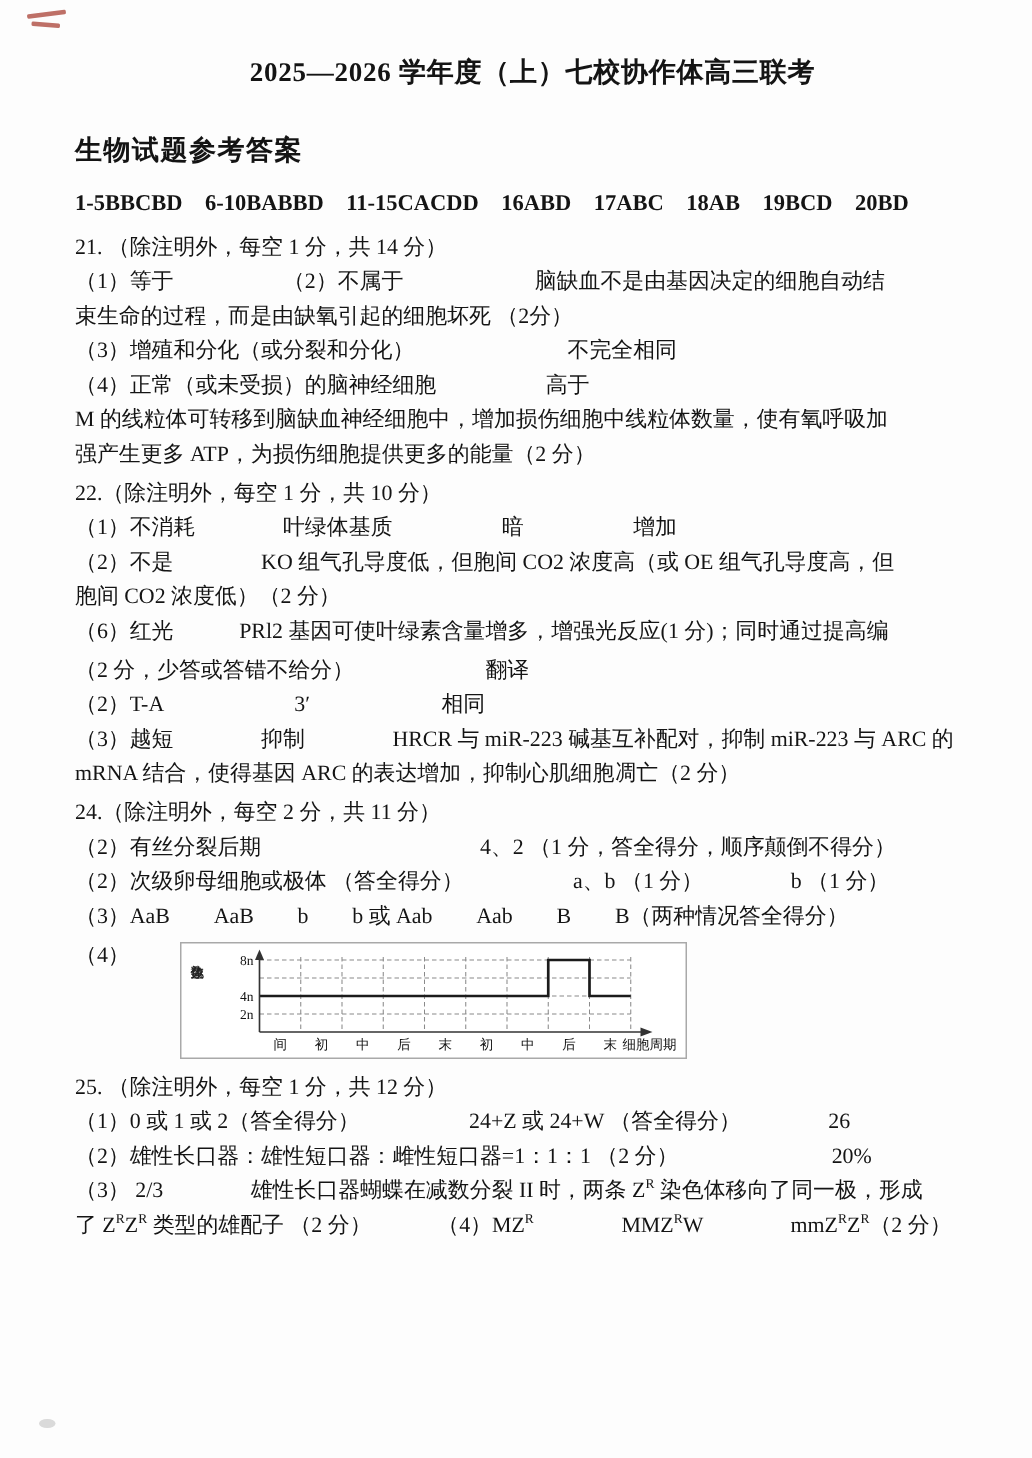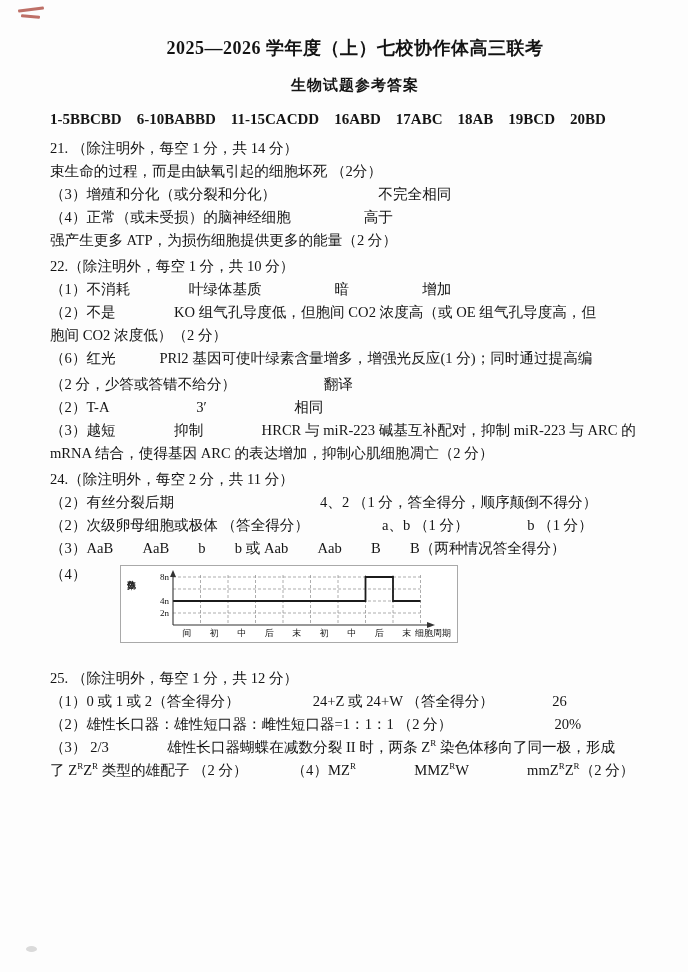--- a/index.html
+++ b/index.html
@@ -4,25 +4,25 @@
 <style>
   *{box-sizing:border-box}
   html,body{margin:0;padding:0}
   body{
     width:688px;height:972px;position:relative;overflow:hidden;
     background:#fdfdfd;color:#141414;
     font-family:"Liberation Serif","DejaVu Serif",serif;
   }
   .page{padding:28px 28px 0 50px;position:relative}
   .title{font-size:18px;font-weight:700;text-align:center;margin:8px 0 0;letter-spacing:.5px}
-  .subtitle{font-size:15px;font-weight:700;text-align:center;margin:16px 0 12px;letter-spacing:1px}
+  .subtitle{font-size:18px;font-weight:700;margin:28px 0 12px;letter-spacing:1px}
   .ansline{font-size:15px;font-weight:700;line-height:24px;margin:6px 0 6px;white-space:pre-wrap}
   .line{font-size:14.6px;line-height:23px;white-space:pre-wrap}
   section{margin-top:3px}
-  section.q25{margin-top:24px}
+  section.q25{margin-top:8px}
   sup{font-size:9px;line-height:0}
   .chart-row{display:flex;align-items:flex-start;gap:8px;margin:3px 0 8px}
   .chart-row .line{flex:0 0 auto}
   figure.chart{margin:2px 0 0 26px;border:1px solid #a9a9a9;background:#fff;
     padding:3px 4px 1px 3px;display:flex;align-items:flex-start;width:fit-content}
   .ylab{writing-mode:vertical-rl;text-orientation:upright;font-size:9px;line-height:11px;
     margin:4px 1px 0 1px;color:#222}
   .tick{font-size:9px;fill:#111;font-family:"Liberation Serif","DejaVu Serif",serif}
   .dash{stroke:#8a8a8a;stroke-width:.7;stroke-dasharray:3 2}
   .axis{stroke:#333;stroke-width:1.1}
@@ -45,23 +45,25 @@
       <i></i>
     </div>
 
   <h1 class="title">2025—2026 学年度（上）七校协作体高三联考</h1>
   <h2 class="subtitle">生物试题参考答案</h2>
 
   <div class="ansline">1-5BBCBD　6-10BABBD　11-15CACDD　16ABD　17ABC　18AB　19BCD　20BD</div>
 
   <section class="q21">
     <div class="line">21. （除注明外，每空 1 分，共 14 分）</div>
+    <div class="line">（1）等于　　　　　（2）不属于　　　　　　脑缺血不是由基因决定的细胞自动结</div>
     <div class="line">束生命的过程，而是由缺氧引起的细胞坏死 （2分）</div>
     <div class="line">（3）增殖和分化（或分裂和分化）　　　　　　　不完全相同</div>
     <div class="line">（4）正常（或未受损）的脑神经细胞　　　　　高于</div>
+    <div class="line">M 的线粒体可转移到脑缺血神经细胞中，增加损伤细胞中线粒体数量，使有氧呼吸加</div>
     <div class="line">强产生更多 ATP，为损伤细胞提供更多的能量（2 分）</div>
   </section>
 
   <section class="q22">
     <div class="line">22.（除注明外，每空 1 分，共 10 分）</div>
     <div class="line">（1）不消耗　　　　叶绿体基质　　　　　暗　　　　　增加</div>
     <div class="line">（2）不是　　　　KO 组气孔导度低，但胞间 CO2 浓度高（或 OE 组气孔导度高，但</div>
     <div class="line">胞间 CO2 浓度低）（2 分）</div>
     <div class="line">（6）红光　　　PRl2 基因可使叶绿素含量增多，增强光反应(1 分)；同时通过提高编</div>
   </section>

